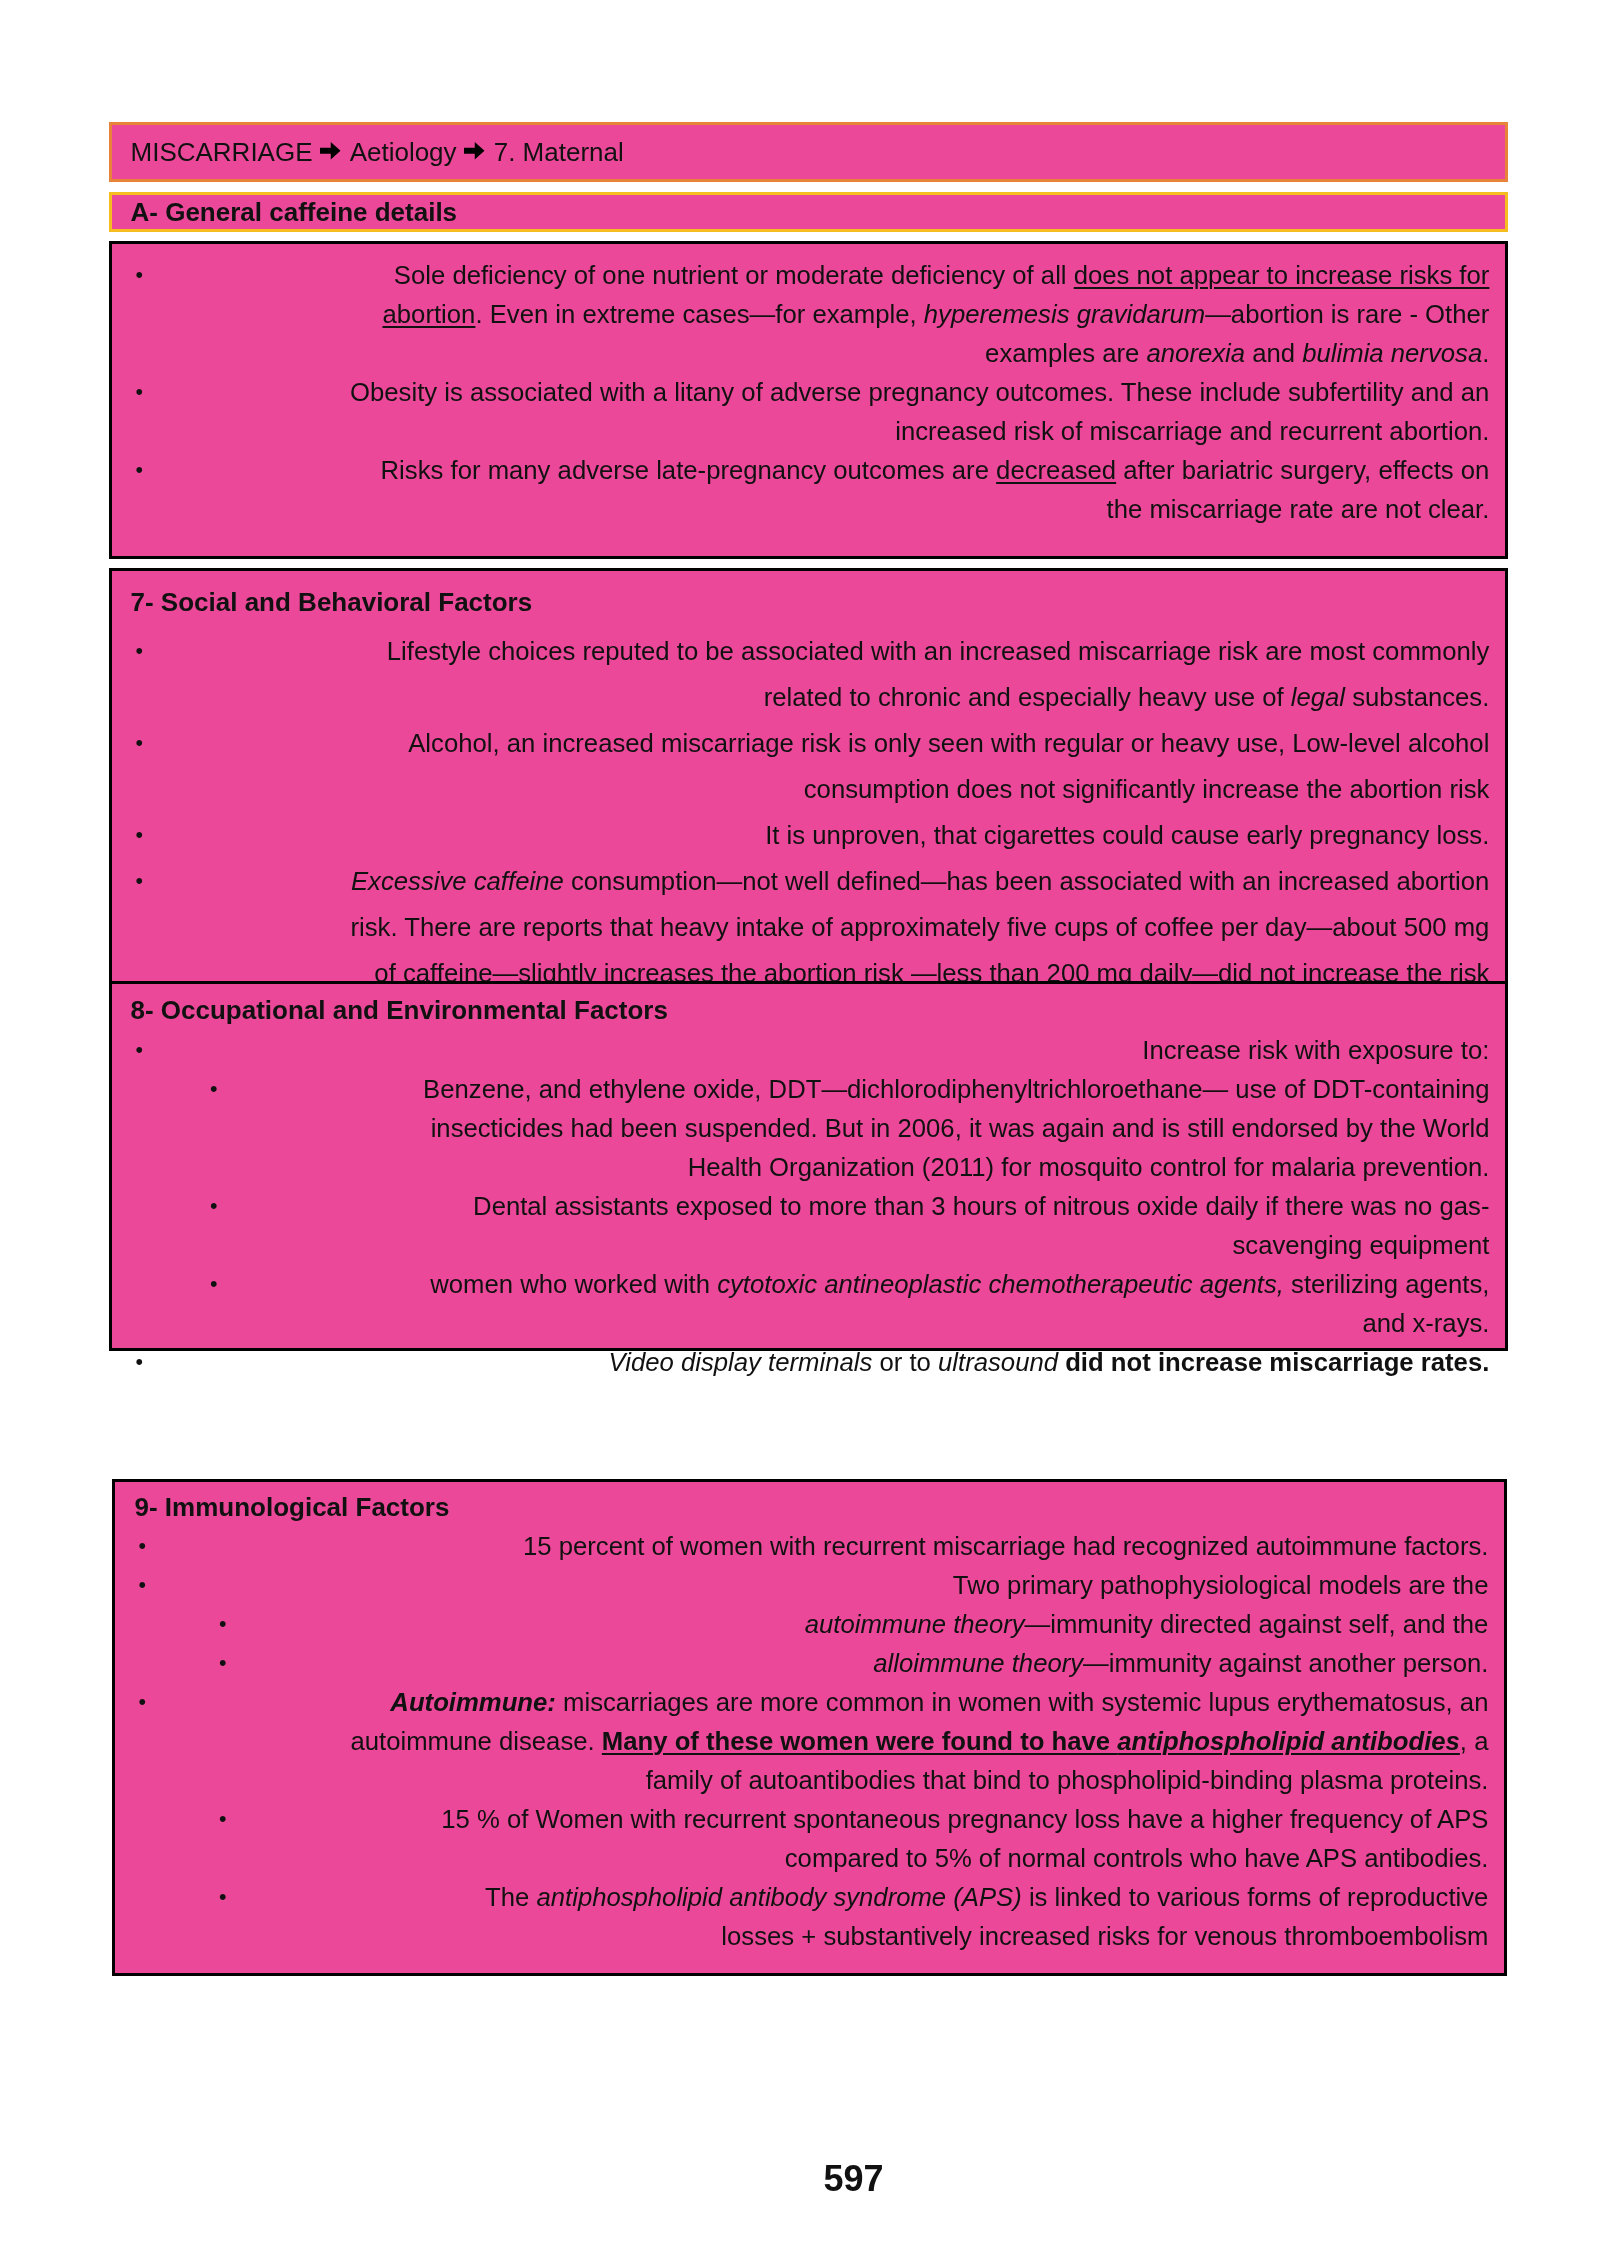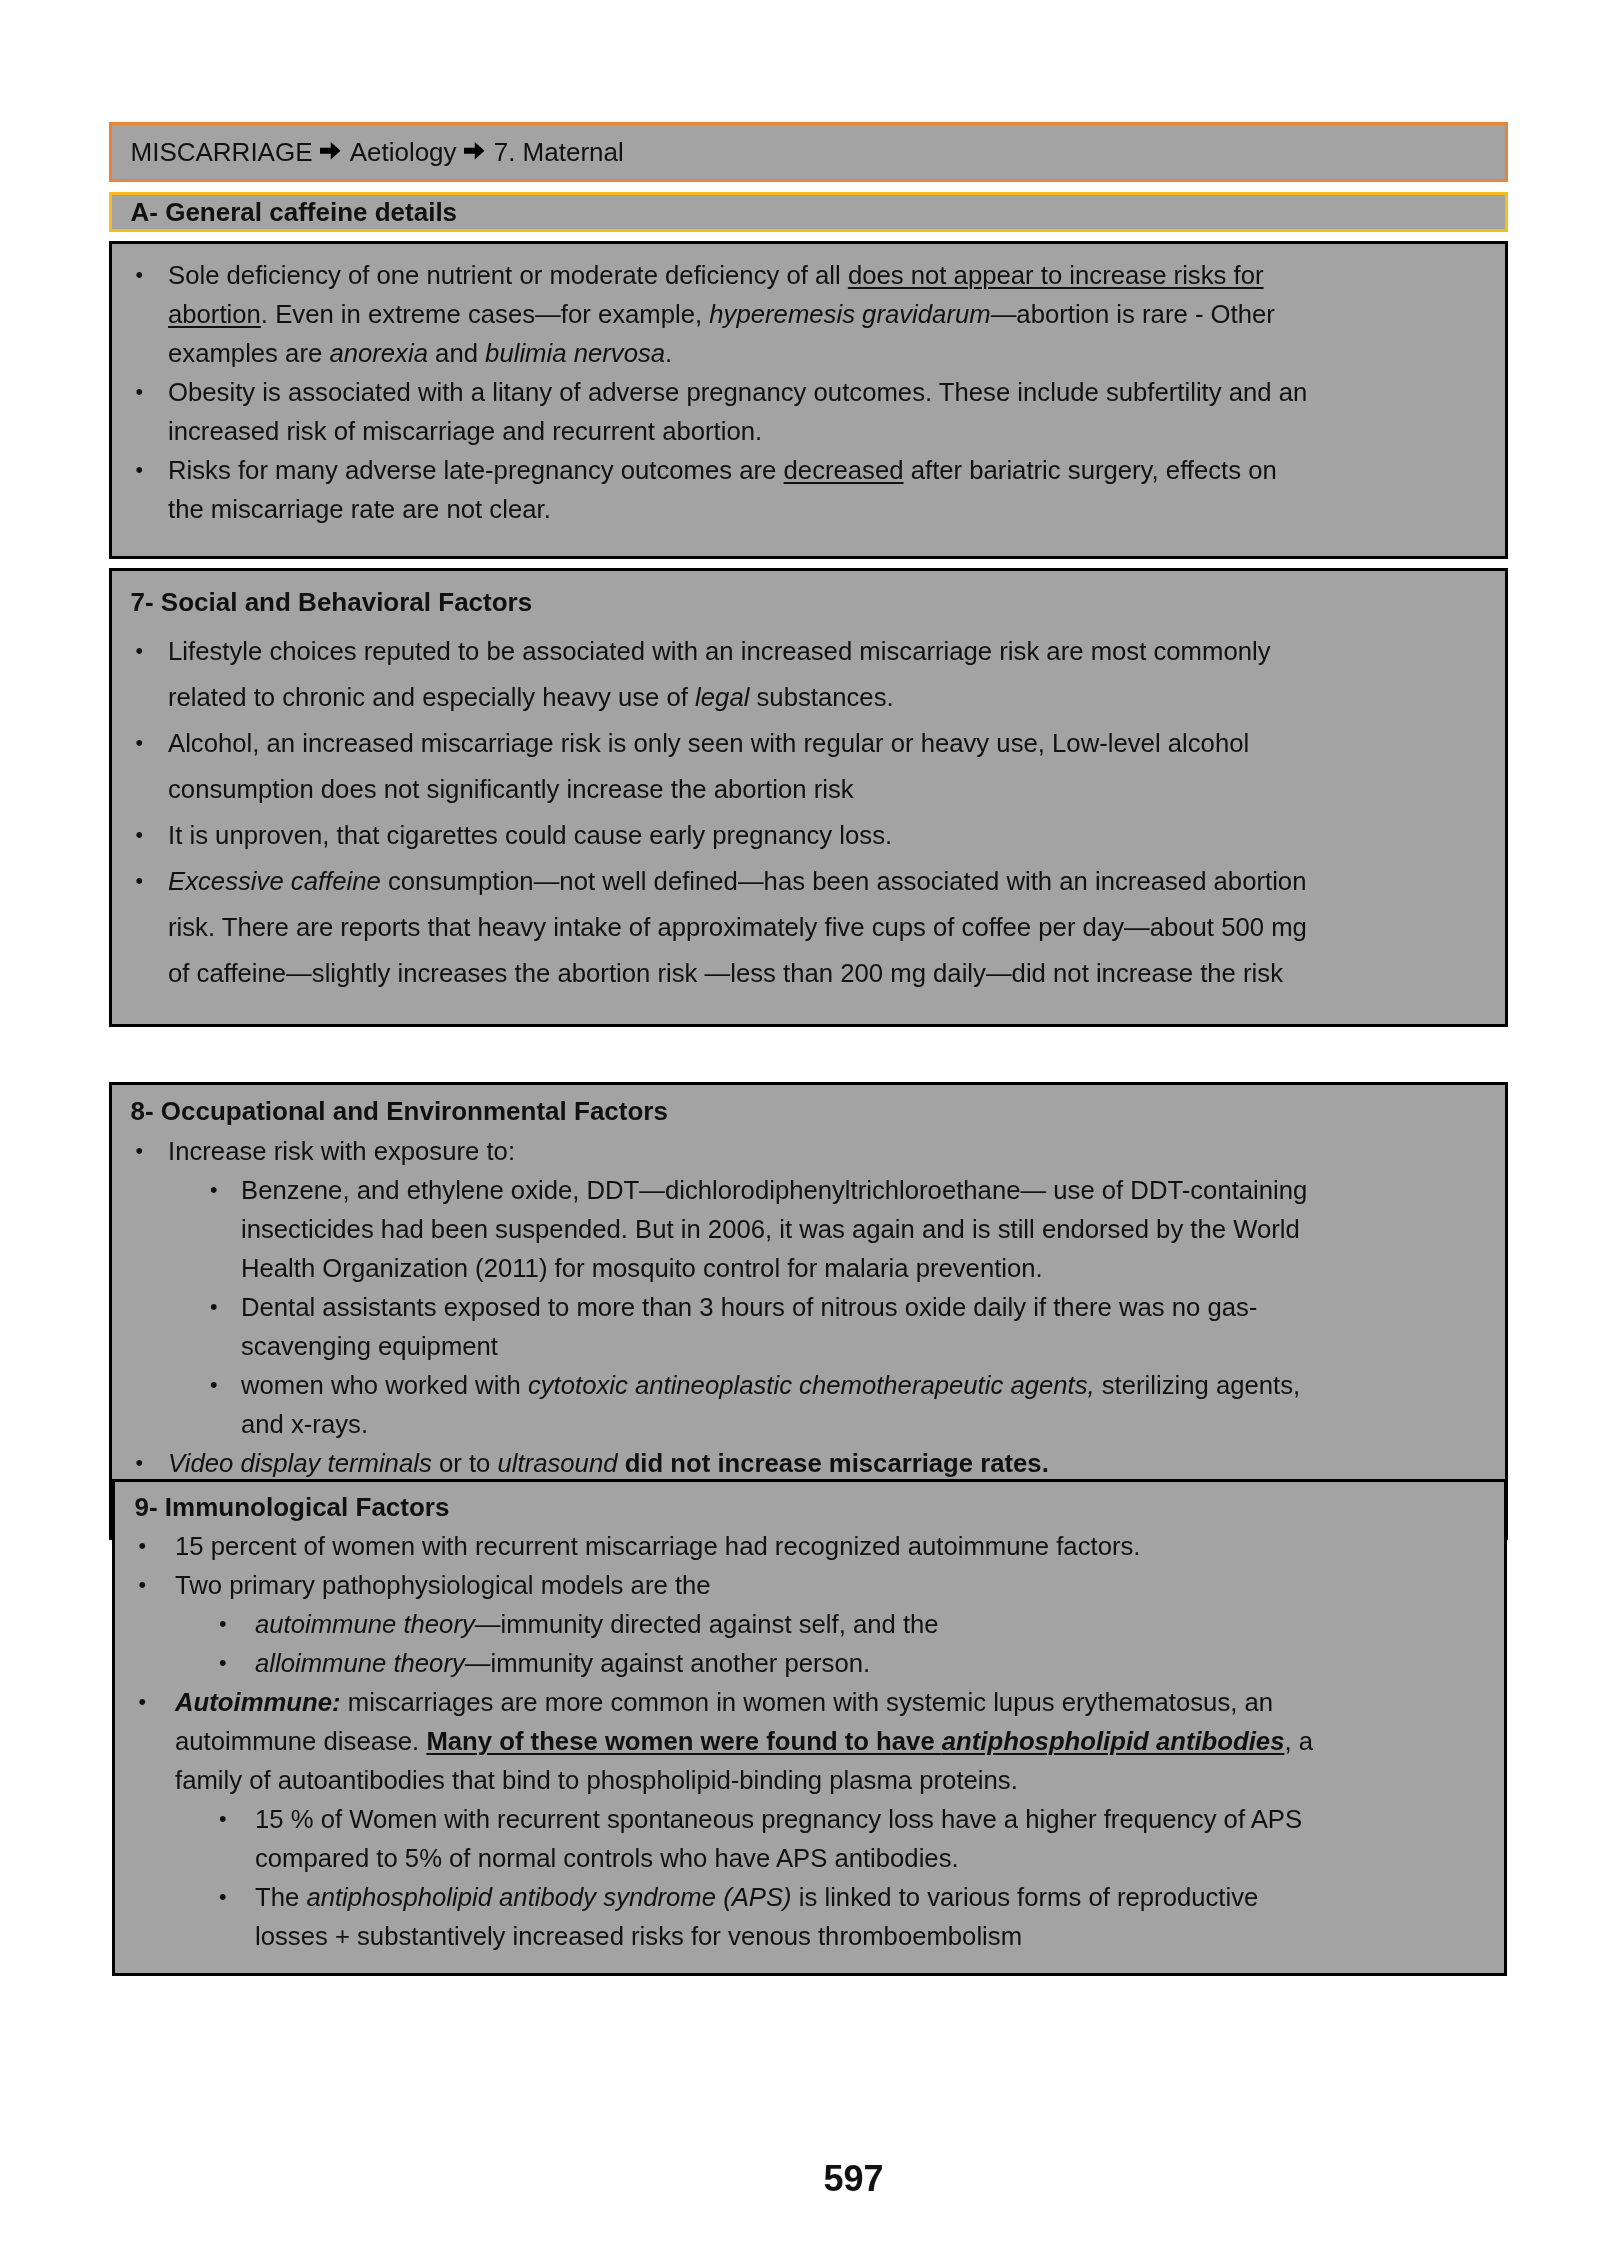--- a/index.html
+++ b/index.html
@@ -1,28 +1,28 @@
 <!DOCTYPE html>
 <html><head>
 <meta charset="utf-8">
 <style>
   html, body { margin: 0; padding: 0; background: #ffffff; }
   body { width: 1619px; height: 2263px; position: relative; overflow: hidden;
          font-family: "Liberation Sans", "DejaVu Sans", sans-serif; color: #111; }
-  .box { position: absolute; box-sizing: border-box; background: #a3a3a3; }
+  .box { position: absolute; box-sizing: border-box; background: #ec4899; text-align: right; }
   .hdr { left: 109px; width: 1399px; padding: 0 0 0 18.5px; display: flex; align-items: center;
          font-size: 26px; }
   #crumb-box { top: 122px; height: 60px; border: 3.9px solid #E8833A; }
   #sub-box { top: 192px; height: 40px; border: 3.9px solid #F5BE1E; font-weight: bold; }
   .crumb-sep { display: inline-block; margin: 0 7.8px; font-weight: bold; }
   .crumb-strong { font-weight: normal; }
   .sec { left: 109px; width: 1399px; border: 3.4px solid #000; padding: 0; }
   #sec-a { top: 241px; height: 318px; }
   #sec-7 { top: 568px; height: 459px; }
-  #sec-8 { top: 1082px; height: 458px; }
+  #sec-8 { top: 981px; height: 370px; }
   #sec-9 { top: 1479px; height: 497px; left: 112px; width: 1395px; }
   .title { position: absolute; font-weight: bold; font-size: 26px; white-space: nowrap; }
   ul.lvl { list-style: none; margin: 0; padding: 0; position: absolute; }
   li.item { position: relative; font-size: 26px; }
   li.item > .bul { position: absolute; font-size: 21.5px; }
   .u { text-decoration: underline; text-underline-offset: 2.9px; text-decoration-thickness: 2px; }
   .i { font-style: italic; }
   .b { font-weight: bold; }
   #page-num { position: absolute; top: 2158px; left: 0; width: 1619px; text-align: center;
               font-family: "Liberation Sans", sans-serif; font-weight: bold; font-size: 36px; margin-left: 44px; }

